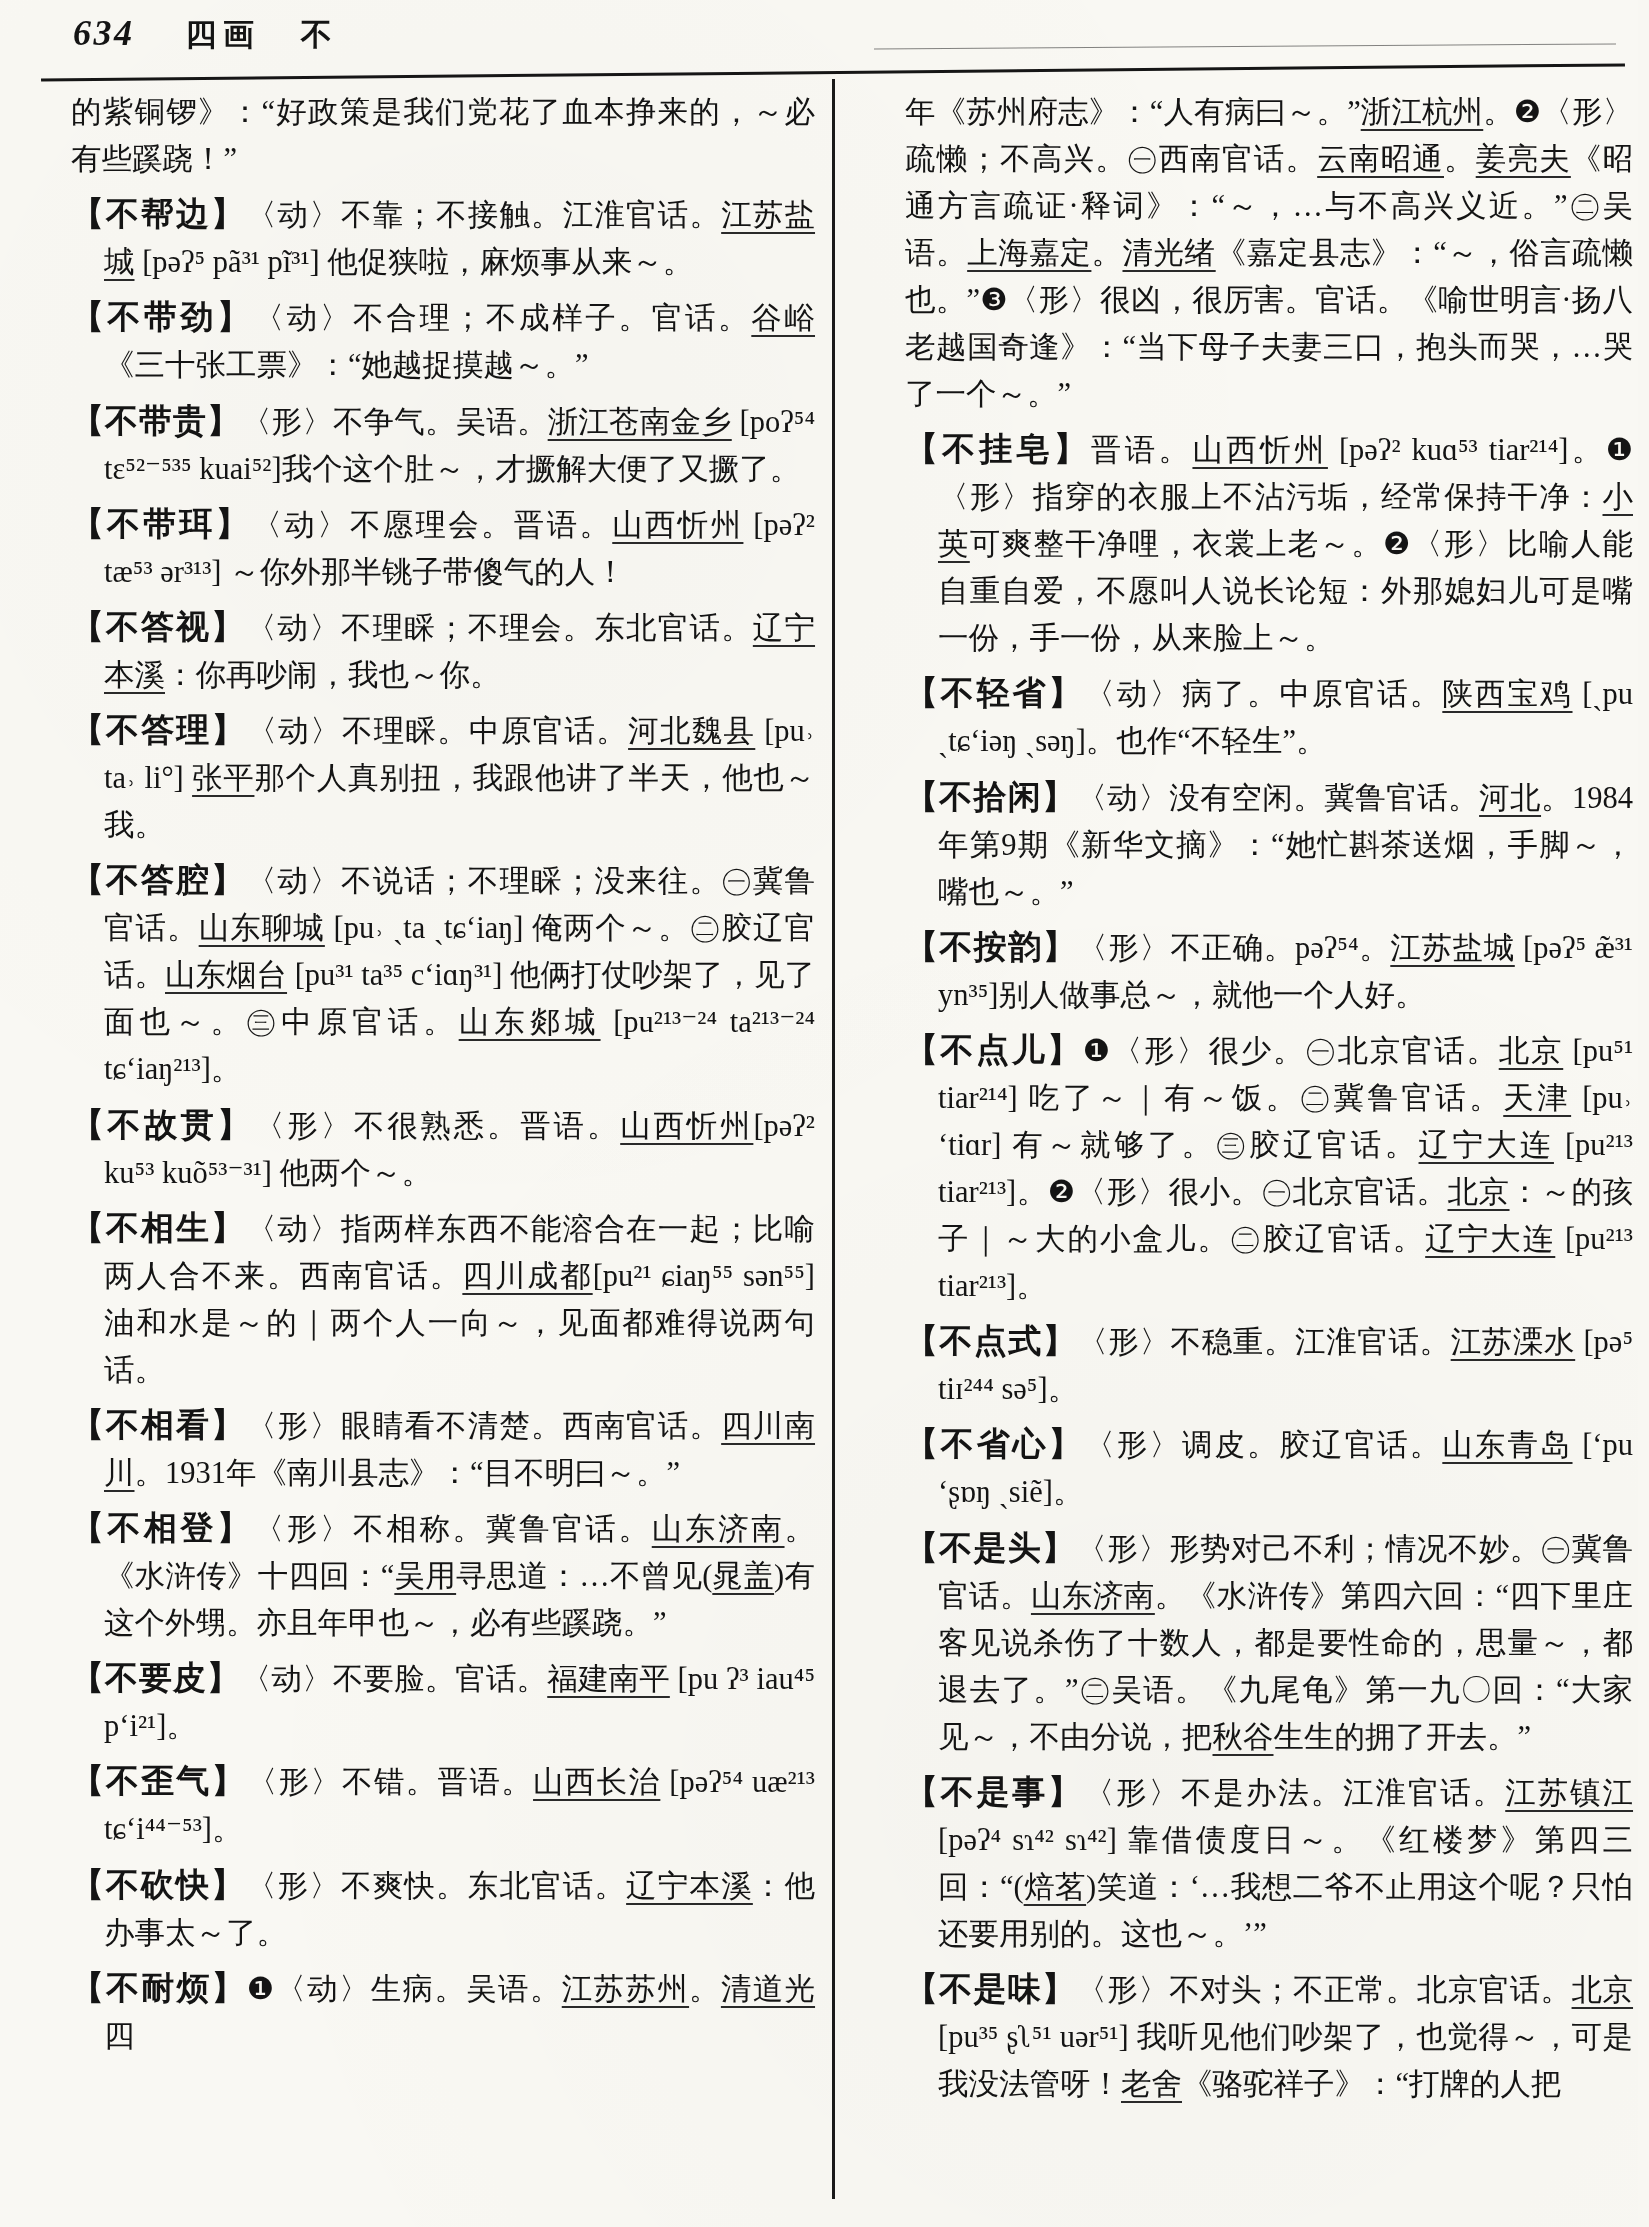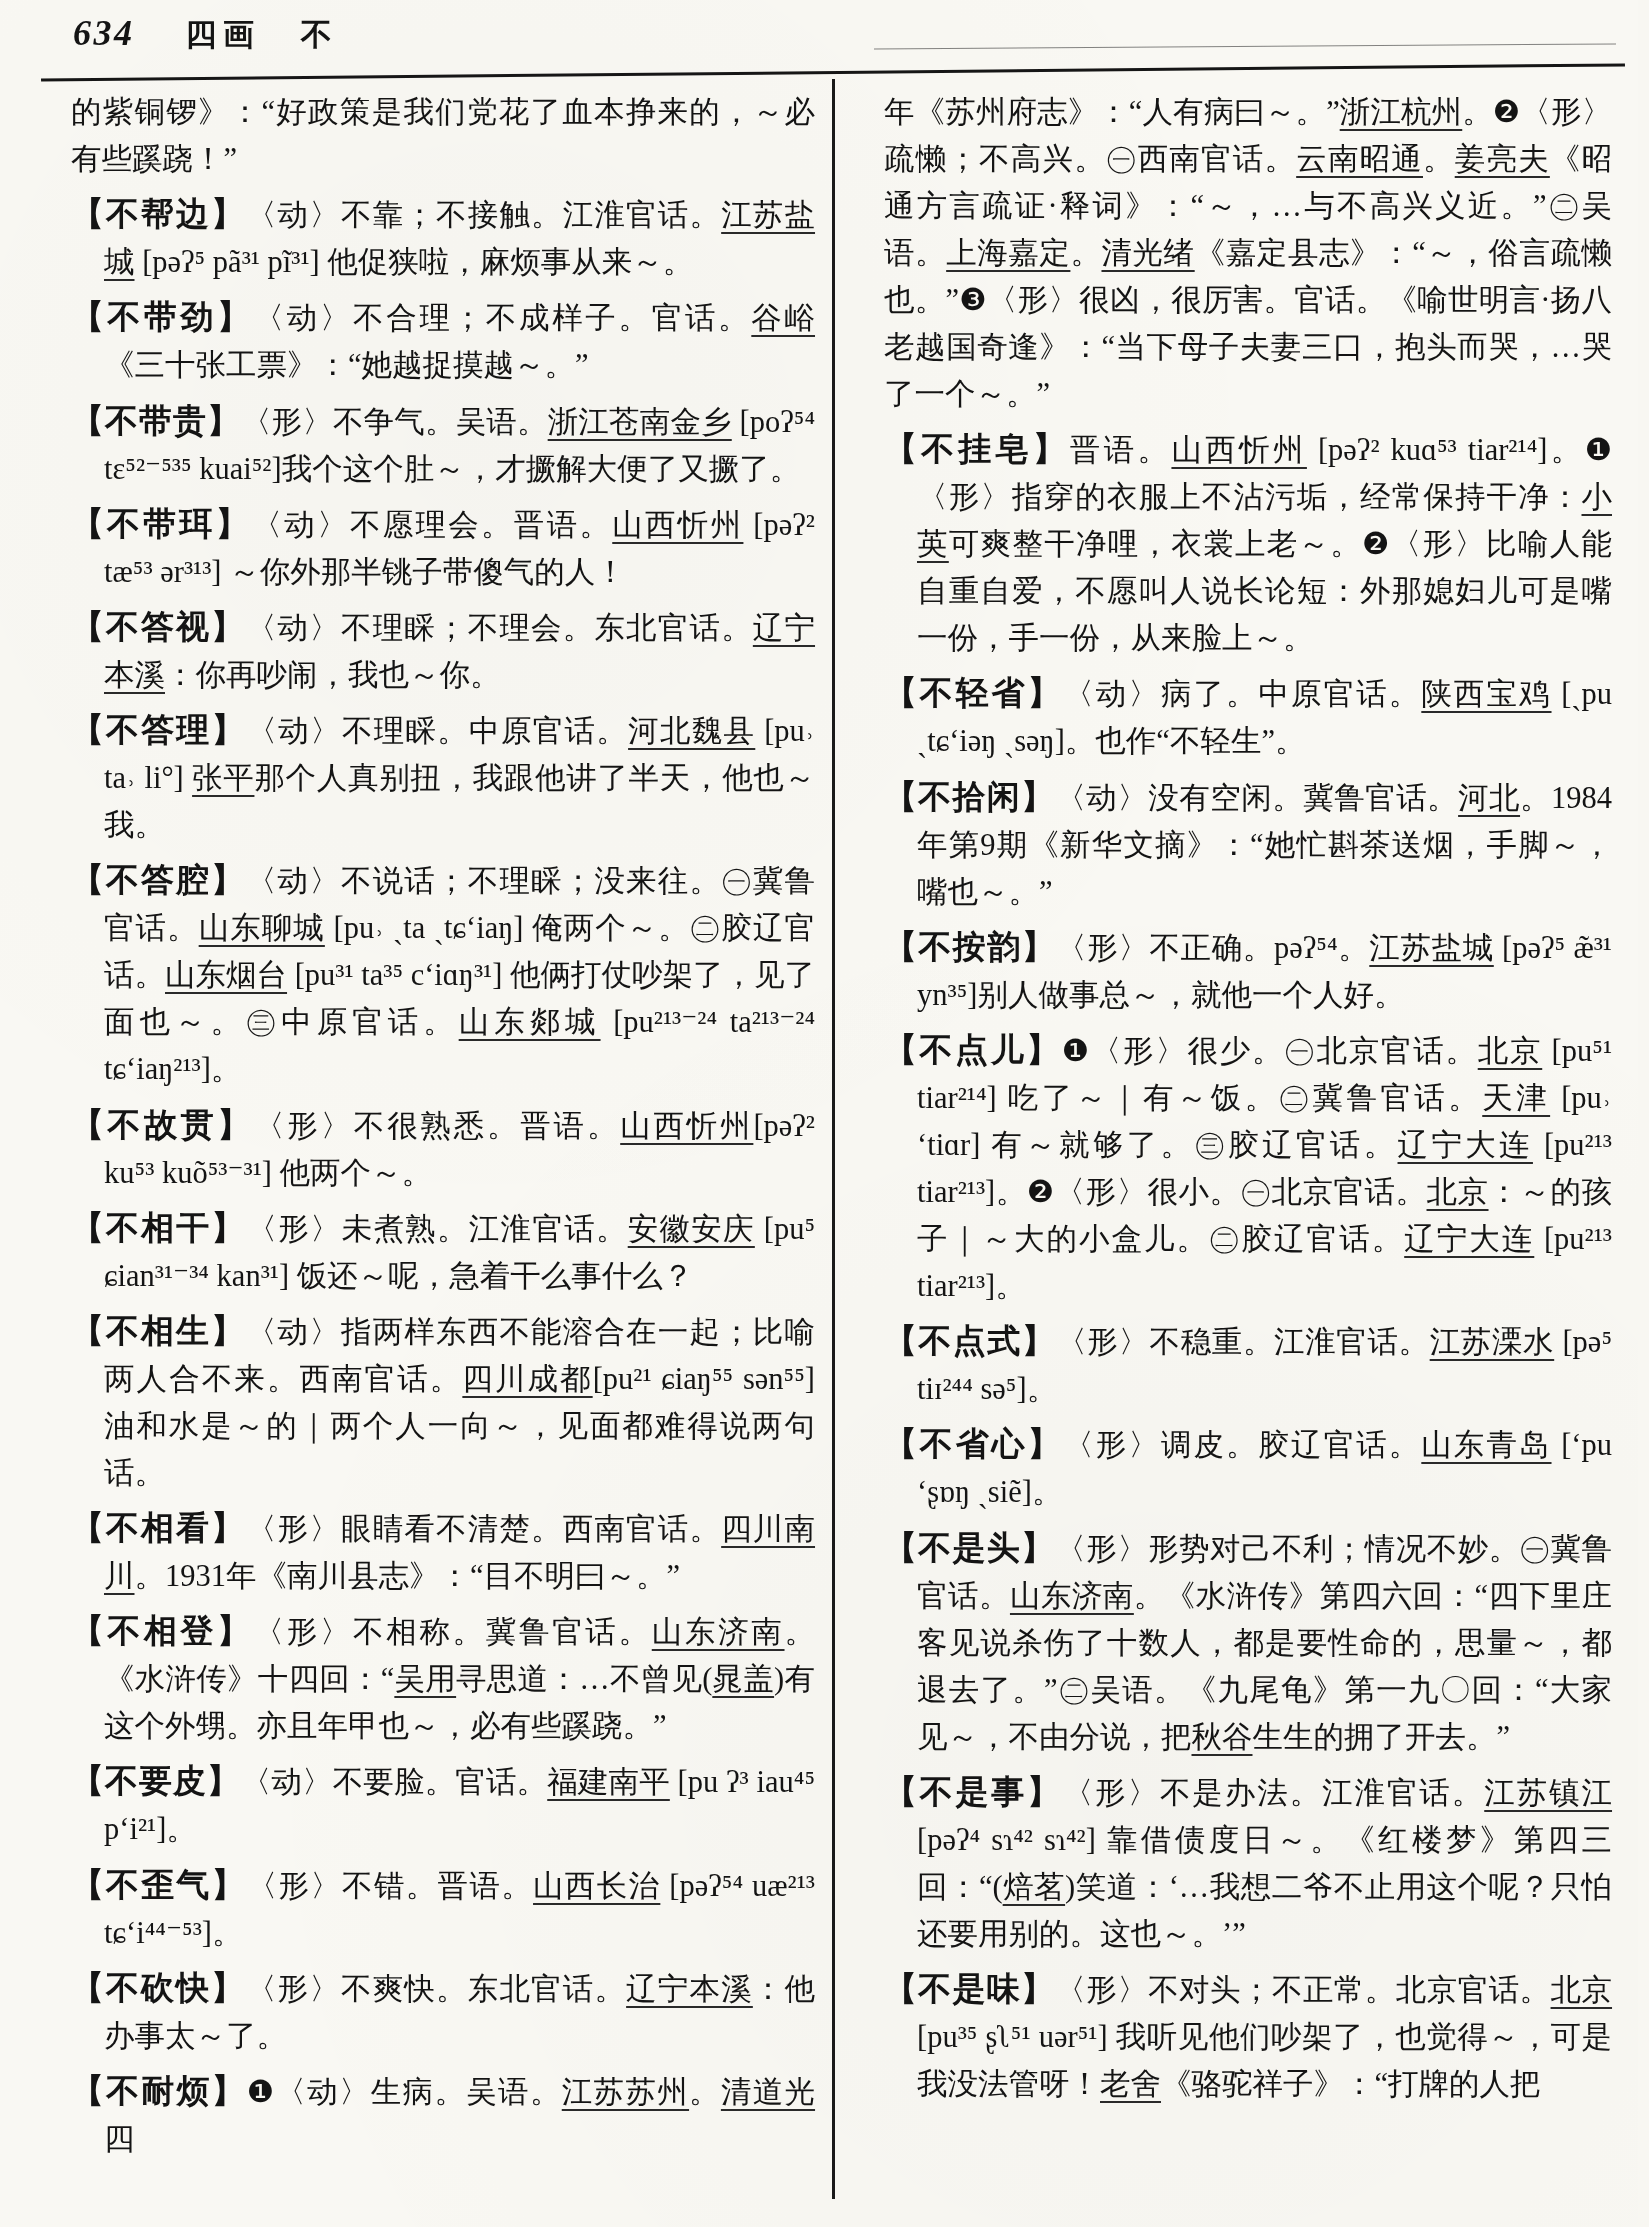--- a/index.html
+++ b/index.html
@@ -16,21 +16,21 @@
       #f9f8f3;}
   .hdr{position:absolute;top:11.5px;left:73px;white-space:nowrap;}
   .pagenum{font-size:36px;font-weight:bold;font-style:italic;letter-spacing:2.5px;}
   .section{font-size:31px;font-weight:bold;margin-left:51px;letter-spacing:6.6px;}
   .radical{font-size:31px;font-weight:bold;margin-left:40px;}
   .rule{position:absolute;left:41px;width:1584px;top:71px;border-top:3.3px solid #161616;transform:rotate(-0.55deg);}
   .rule2{position:absolute;left:874px;width:742px;top:46px;border-top:1.6px solid #333;transform:rotate(-0.4deg);opacity:.6;}
   .divider{position:absolute;left:832px;top:79px;height:2120px;width:2.5px;background:#191919;}
   .col{position:absolute;top:89px;font-size:30.5px;line-height:47px;text-align:justify;}
   #col-left{left:71px;width:744px;}
-  #col-right{left:884px;width:728px;}
+  #col-right{left:905px;width:728px;}
   .entry{margin:0 0 8.2px 0;padding-left:33px;text-indent:-33px;}
   .cont{padding-left:0;text-indent:0;margin:0 0 8.2px 0;}
   .head{font-weight:bold;font-size:33px;letter-spacing:0.8px;font-family:Liberation Serif, serif;}
   .u{text-decoration:underline;text-underline-offset:6.6px;text-decoration-thickness:1.6px;text-decoration-color:#2a2a2a;}
   .seg{}
 </style>
 </head>
 <body>
 
 <div class="page">
@@ -43,21 +43,20 @@
   <div class="col" id="col-left">
       <div class="cont"><span class="seg">的紫铜锣》：“好政策是我们党花了血本挣来的，～必有些蹊跷！”</span></div>
       <div class="entry"><span class="head">【不帮边】</span><span class="seg">〈动〉不靠；不接触。江淮官话。</span><span class="seg u">江苏盐城</span><span class="seg"> [pəʔ⁵ pã³¹ pĩ³¹] 他促狭啦，麻烦事从来～。</span></div>
       <div class="entry"><span class="head">【不带劲】</span><span class="seg">〈动〉不合理；不成样子。官话。</span><span class="seg u">谷峪</span><span class="seg">《三十张工票》：“她越捉摸越～。”</span></div>
       <div class="entry"><span class="head">【不带贵】</span><span class="seg">〈形〉不争气。吴语。</span><span class="seg u">浙江苍南金乡</span><span class="seg"> [poʔ⁵⁴ tɛ⁵²⁻⁵³⁵ kuai⁵²]我个这个肚～，才撅解大便了又撅了。</span></div>
       <div class="entry"><span class="head">【不带珥】</span><span class="seg">〈动〉不愿理会。晋语。</span><span class="seg u">山西忻州</span><span class="seg"> [pəʔ² tæ⁵³ ər³¹³] ～你外那半铫子带傻气的人！</span></div>
       <div class="entry"><span class="head">【不答视】</span><span class="seg">〈动〉不理睬；不理会。东北官话。</span><span class="seg u">辽宁本溪</span><span class="seg">：你再吵闹，我也～你。</span></div>
       <div class="entry"><span class="head">【不答理】</span><span class="seg">〈动〉不理睬。中原官话。</span><span class="seg u">河北魏县</span><span class="seg"> [pu˒ ta˒ li°] </span><span class="seg u">张平</span><span class="seg">那个人真别扭，我跟他讲了半天，他也～我。</span></div>
       <div class="entry"><span class="head">【不答腔】</span><span class="seg">〈动〉不说话；不理睬；没来往。㊀冀鲁官话。</span><span class="seg u">山东聊城</span><span class="seg"> [pu˒ ˏta ˏtɕʻiaŋ] 俺两个～。㊁胶辽官话。</span><span class="seg u">山东烟台</span><span class="seg"> [pu³¹ ta³⁵ cʻiɑŋ³¹] 他俩打仗吵架了，见了面也～。㊂中原官话。</span><span class="seg u">山东郯城</span><span class="seg"> [pu²¹³⁻²⁴ ta²¹³⁻²⁴ tɕʻiaŋ²¹³]。</span></div>
       <div class="entry"><span class="head">【不故贯】</span><span class="seg">〈形〉不很熟悉。晋语。</span><span class="seg u">山西忻州</span><span class="seg">[pəʔ² ku⁵³ kuõ⁵³⁻³¹] 他两个～。</span></div>
-      <div class="entry"><span class="head">【不相干】</span><span class="seg">〈形〉未煮熟。江淮官话。</span><span class="seg u">安徽安庆</span><span class="seg"> [pu⁵ ɕian³¹⁻³⁴ kan³¹] 饭还～呢，急着干么事什么？</span></div>
       <div class="entry"><span class="head">【不相生】</span><span class="seg">〈动〉指两样东西不能溶合在一起；比喻两人合不来。西南官话。</span><span class="seg u">四川成都</span><span class="seg">[pu²¹ ɕiaŋ⁵⁵ sən⁵⁵] 油和水是～的｜两个人一向～，见面都难得说两句话。</span></div>
       <div class="entry"><span class="head">【不相看】</span><span class="seg">〈形〉眼睛看不清楚。西南官话。</span><span class="seg u">四川南川</span><span class="seg">。1931年《南川县志》：“目不明曰～。”</span></div>
       <div class="entry"><span class="head">【不相登】</span><span class="seg">〈形〉不相称。冀鲁官话。</span><span class="seg u">山东济南</span><span class="seg">。《水浒传》十四回：“</span><span class="seg u">吴用</span><span class="seg">寻思道：…不曾见(</span><span class="seg u">晁盖</span><span class="seg">)有这个外甥。亦且年甲也～，必有些蹊跷。”</span></div>
       <div class="entry"><span class="head">【不要皮】</span><span class="seg">〈动〉不要脸。官话。</span><span class="seg u">福建南平</span><span class="seg"> [pu ʔ³ iau⁴⁵ pʻi²¹]。</span></div>
       <div class="entry"><span class="head">【不歪气】</span><span class="seg">〈形〉不错。晋语。</span><span class="seg u">山西长治</span><span class="seg"> [pəʔ⁵⁴ uæ²¹³ tɕʻi⁴⁴⁻⁵³]。</span></div>
       <div class="entry"><span class="head">【不砍快】</span><span class="seg">〈形〉不爽快。东北官话。</span><span class="seg u">辽宁本溪</span><span class="seg">：他办事太～了。</span></div>
       <div class="entry"><span class="head">【不耐烦】</span><span class="seg">❶〈动〉生病。吴语。</span><span class="seg u">江苏苏州</span><span class="seg">。</span><span class="seg u">清道光</span><span class="seg">四</span></div>
     </div>
   <div class="col" id="col-right">
       <div class="cont"><span class="seg">年《苏州府志》：“人有病曰～。”</span><span class="seg u">浙江杭州</span><span class="seg">。❷〈形〉疏懒；不高兴。㊀西南官话。</span><span class="seg u">云南昭通</span><span class="seg">。</span><span class="seg u">姜亮夫</span><span class="seg">《昭通方言疏证·释词》：“～，…与不高兴义近。”㊁吴语。</span><span class="seg u">上海嘉定</span><span class="seg">。</span><span class="seg u">清光绪</span><span class="seg">《嘉定县志》：“～，俗言疏懒也。”❸〈形〉很凶，很厉害。官话。《喻世明言·扬八老越国奇逢》：“当下母子夫妻三口，抱头而哭，…哭了一个～。”</span></div>

